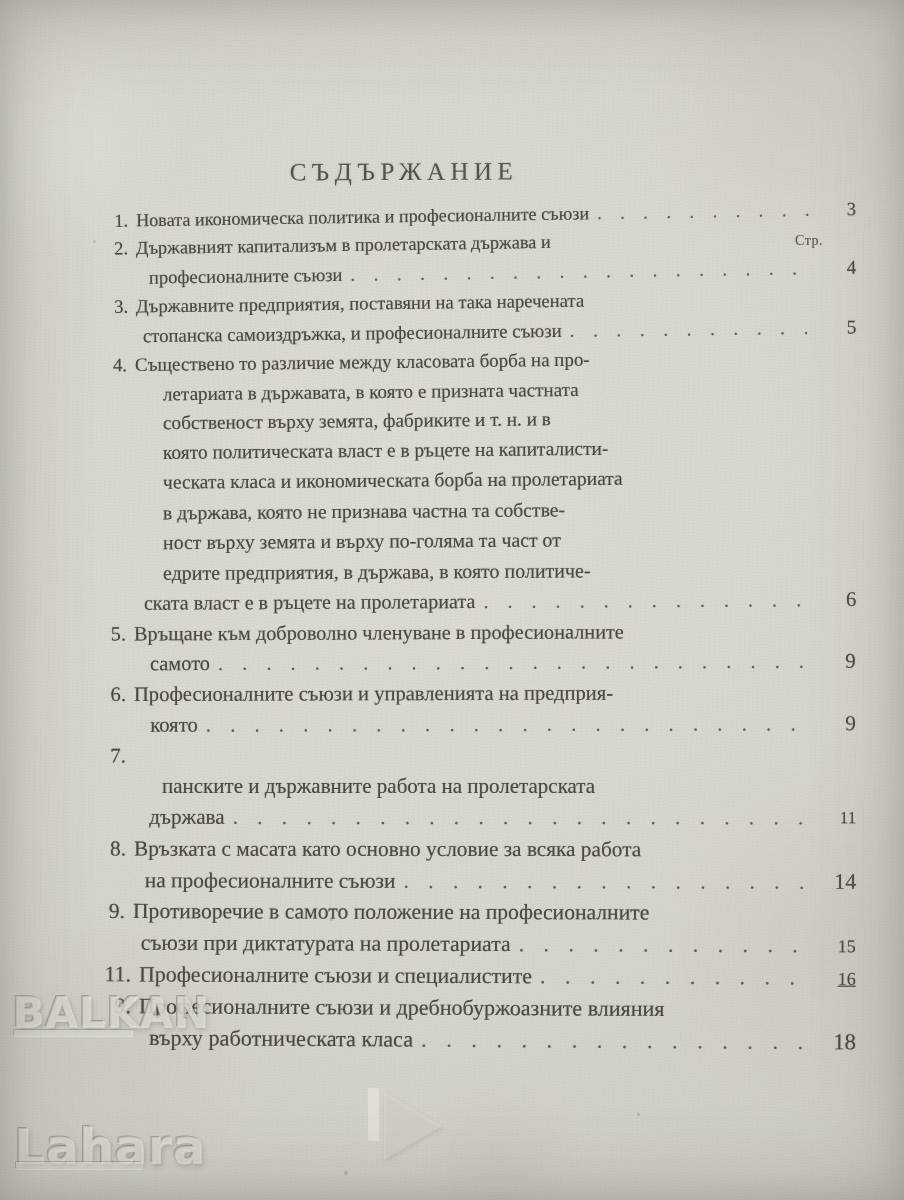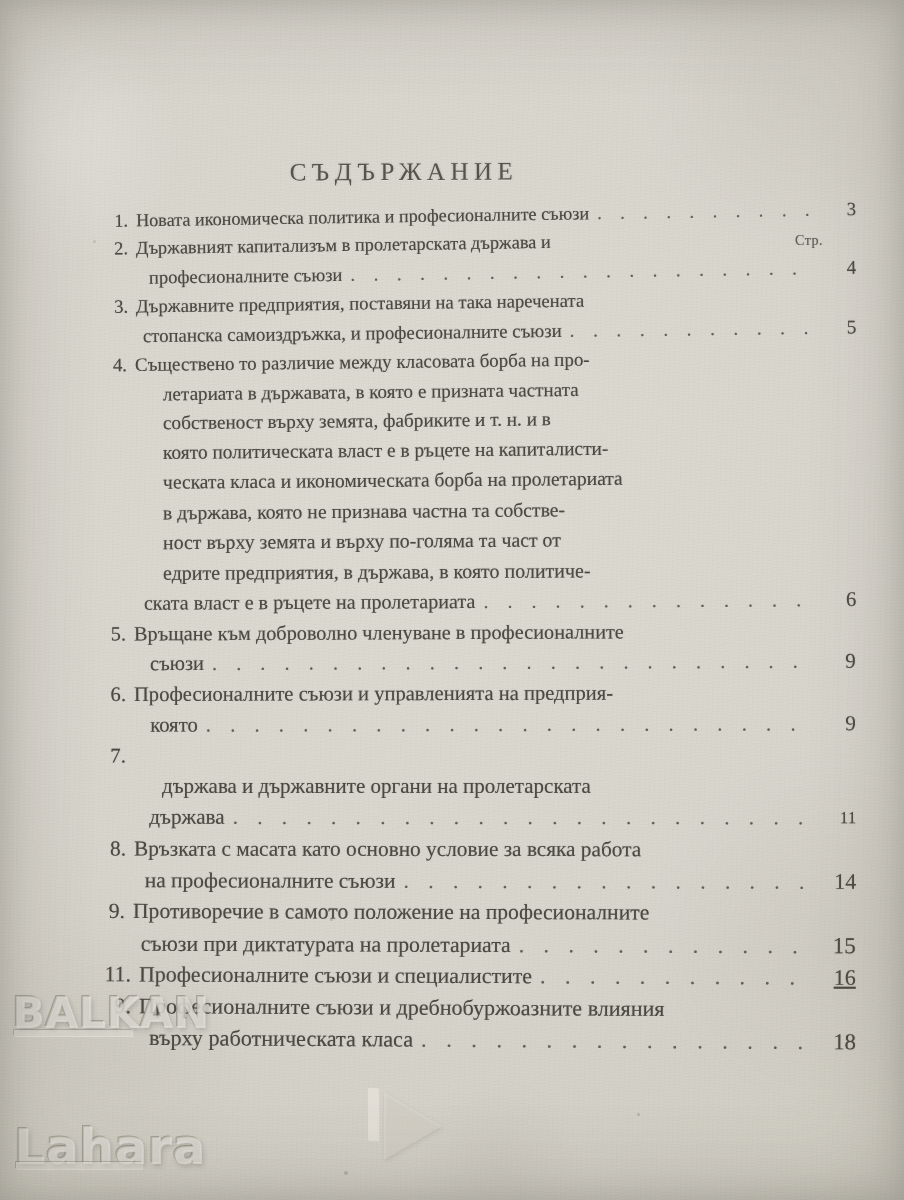--- a/index.html
+++ b/index.html
@@ -315,21 +315,21 @@
         </div>
         <div class="entry">
           <div class="entry-line" style="font-size: 20.27px; height: 30.66px; line-height: 30.66px; transform: rotate(-0.25deg); margin-left: 0.4px;">
             <span class="num" style="width: 30px; margin-right: 8px;">5.</span>
             <span class="txt">Връщане  към  доброволно  членуване  в  професионалните</span>
             <span class="pageno"></span>
           </div>
           <div class="entry-line" style="font-size: 20.42px; height: 30.78px; line-height: 30.78px; transform: rotate(-0.21deg); margin-left: 0.3px;">
             <span class="num" style="width: 30px; margin-right: 8px;"></span>
             <span class="indent" style="width: 28px;"></span>
-            <span class="txt">съюзи</span>
+            <span class="txt">самото</span>
             <span class="leader">. . . . . . . . . . . . . . . . . . . . . . . . . . . . . . . . . . . . . . . . . . . .</span>
             <span class="pageno" style="font-size: 21.02px;">9</span>
           </div>
         </div>
         <div class="entry">
           <div class="entry-line" style="font-size: 20.57px; height: 30.9px; line-height: 30.9px; transform: rotate(-0.16deg); margin-left: 0.2px;">
             <span class="num" style="width: 30px; margin-right: 8px;">6.</span>
             <span class="txt">Професионалните   съюзи   и   управленията  на  предприя-</span>
             <span class="pageno"></span>
           </div>
@@ -342,21 +342,21 @@
           </div>
         </div>
         <div class="entry">
           <div class="entry-line" style="font-size: 20.87px; height: 31.13px; line-height: 31.13px; transform: rotate(-0.07deg); margin-left: 0px;">
             <span class="num" style="width: 30px; margin-right: 8px;">7.</span>
             <span class="pageno"></span>
           </div>
           <div class="entry-line" style="font-size: 21.01px; height: 31.25px; line-height: 31.25px; transform: rotate(-0.02deg); margin-left: -0.1px;">
             <span class="num" style="width: 30px; margin-right: 8px;"></span>
             <span class="indent" style="width: 28px;"></span>
-            <span class="txt">държава   и   държавните   органи   на  пролетарската</span>
+            <span class="txt">панските   и   държавните   работа   на  пролетарската</span>
             <span class="pageno"></span>
           </div>
           <div class="entry-line" style="font-size: 21.16px; height: 31.37px; line-height: 31.37px; transform: rotate(0.03deg); margin-left: -0.2px; align-items: flex-end;">
             <span class="num" style="width: 30px; margin-right: 8px;"></span>
             <span class="indent" style="width: 28px;"></span>
             <span class="txt">държава</span>
             <span class="leader">. . . . . . . . . . . . . . . . . . . . . . . . . . . . . . . . . . . . . . . . . . . .</span>
             <span class="pageno" style="font-size: 17px;">11</span>
           </div>
         </div>
@@ -378,29 +378,29 @@
           <div class="entry-line" style="font-size: 21.61px; height: 31.73px; line-height: 31.73px; transform: rotate(0.16deg); margin-left: -0.6px;">
             <span class="num" style="width: 30px; margin-right: 8px;">9.</span>
             <span class="txt">Противоречие  в  самото  положение  на  професионалните</span>
             <span class="pageno"></span>
           </div>
           <div class="entry-line" style="font-size: 21.76px; height: 31.84px; line-height: 31.84px; transform: rotate(0.21deg); margin-left: -0.7px;">
             <span class="num" style="width: 30px; margin-right: 8px;"></span>
             <span class="indent" style="width: 28px;"></span>
             <span class="txt">съюзи  при  диктатурата  на  пролетариата</span>
             <span class="leader">. . . . . . . . . . . . . . . . . . . . . . . . . . . . . . . . . . . . . . . . . . . .</span>
-            <span class="pageno" style="font-size: 23px;">15</span>
+            <span class="pageno" style="font-size: 18px;">15</span>
           </div>
         </div>
         <div class="entry">
           <div class="entry-line" style="font-size: 21.9px; height: 31.96px; line-height: 31.96px; transform: rotate(0.26deg); margin-left: -0.8px;">
             <span class="num" style="width: 36px; margin-right: 8px;">11.</span>
             <span class="txt">Професионалните  съюзи  и  специалистите</span>
             <span class="leader">. . . . . . . . . . . . . . . . . . . . . . . . . . . . . . . . . . . . . . . . . . . .</span>
-            <span class="pageno" style="font-size: 22px; text-decoration: underline;">16</span>
+            <span class="pageno" style="font-size: 18px; text-decoration: underline;">16</span>
           </div>
         </div>
         <div class="entry">
           <div class="entry-line" style="font-size: 22.05px; height: 32.08px; line-height: 32.08px; transform: rotate(0.3deg); margin-left: -0.9px;">
             <span class="num" style="width: 36px; margin-right: 8px;">9.</span>
             <span class="txt">Професионалните   съюзи   и  дребнобуржоазните  влияния</span>
             <span class="pageno"></span>
           </div>
           <div class="entry-line" style="font-size: 22.2px; height: 32.2px; line-height: 32.2px; transform: rotate(0.35deg); margin-left: -1px;">
             <span class="num" style="width: 36px; margin-right: 8px;"></span>

